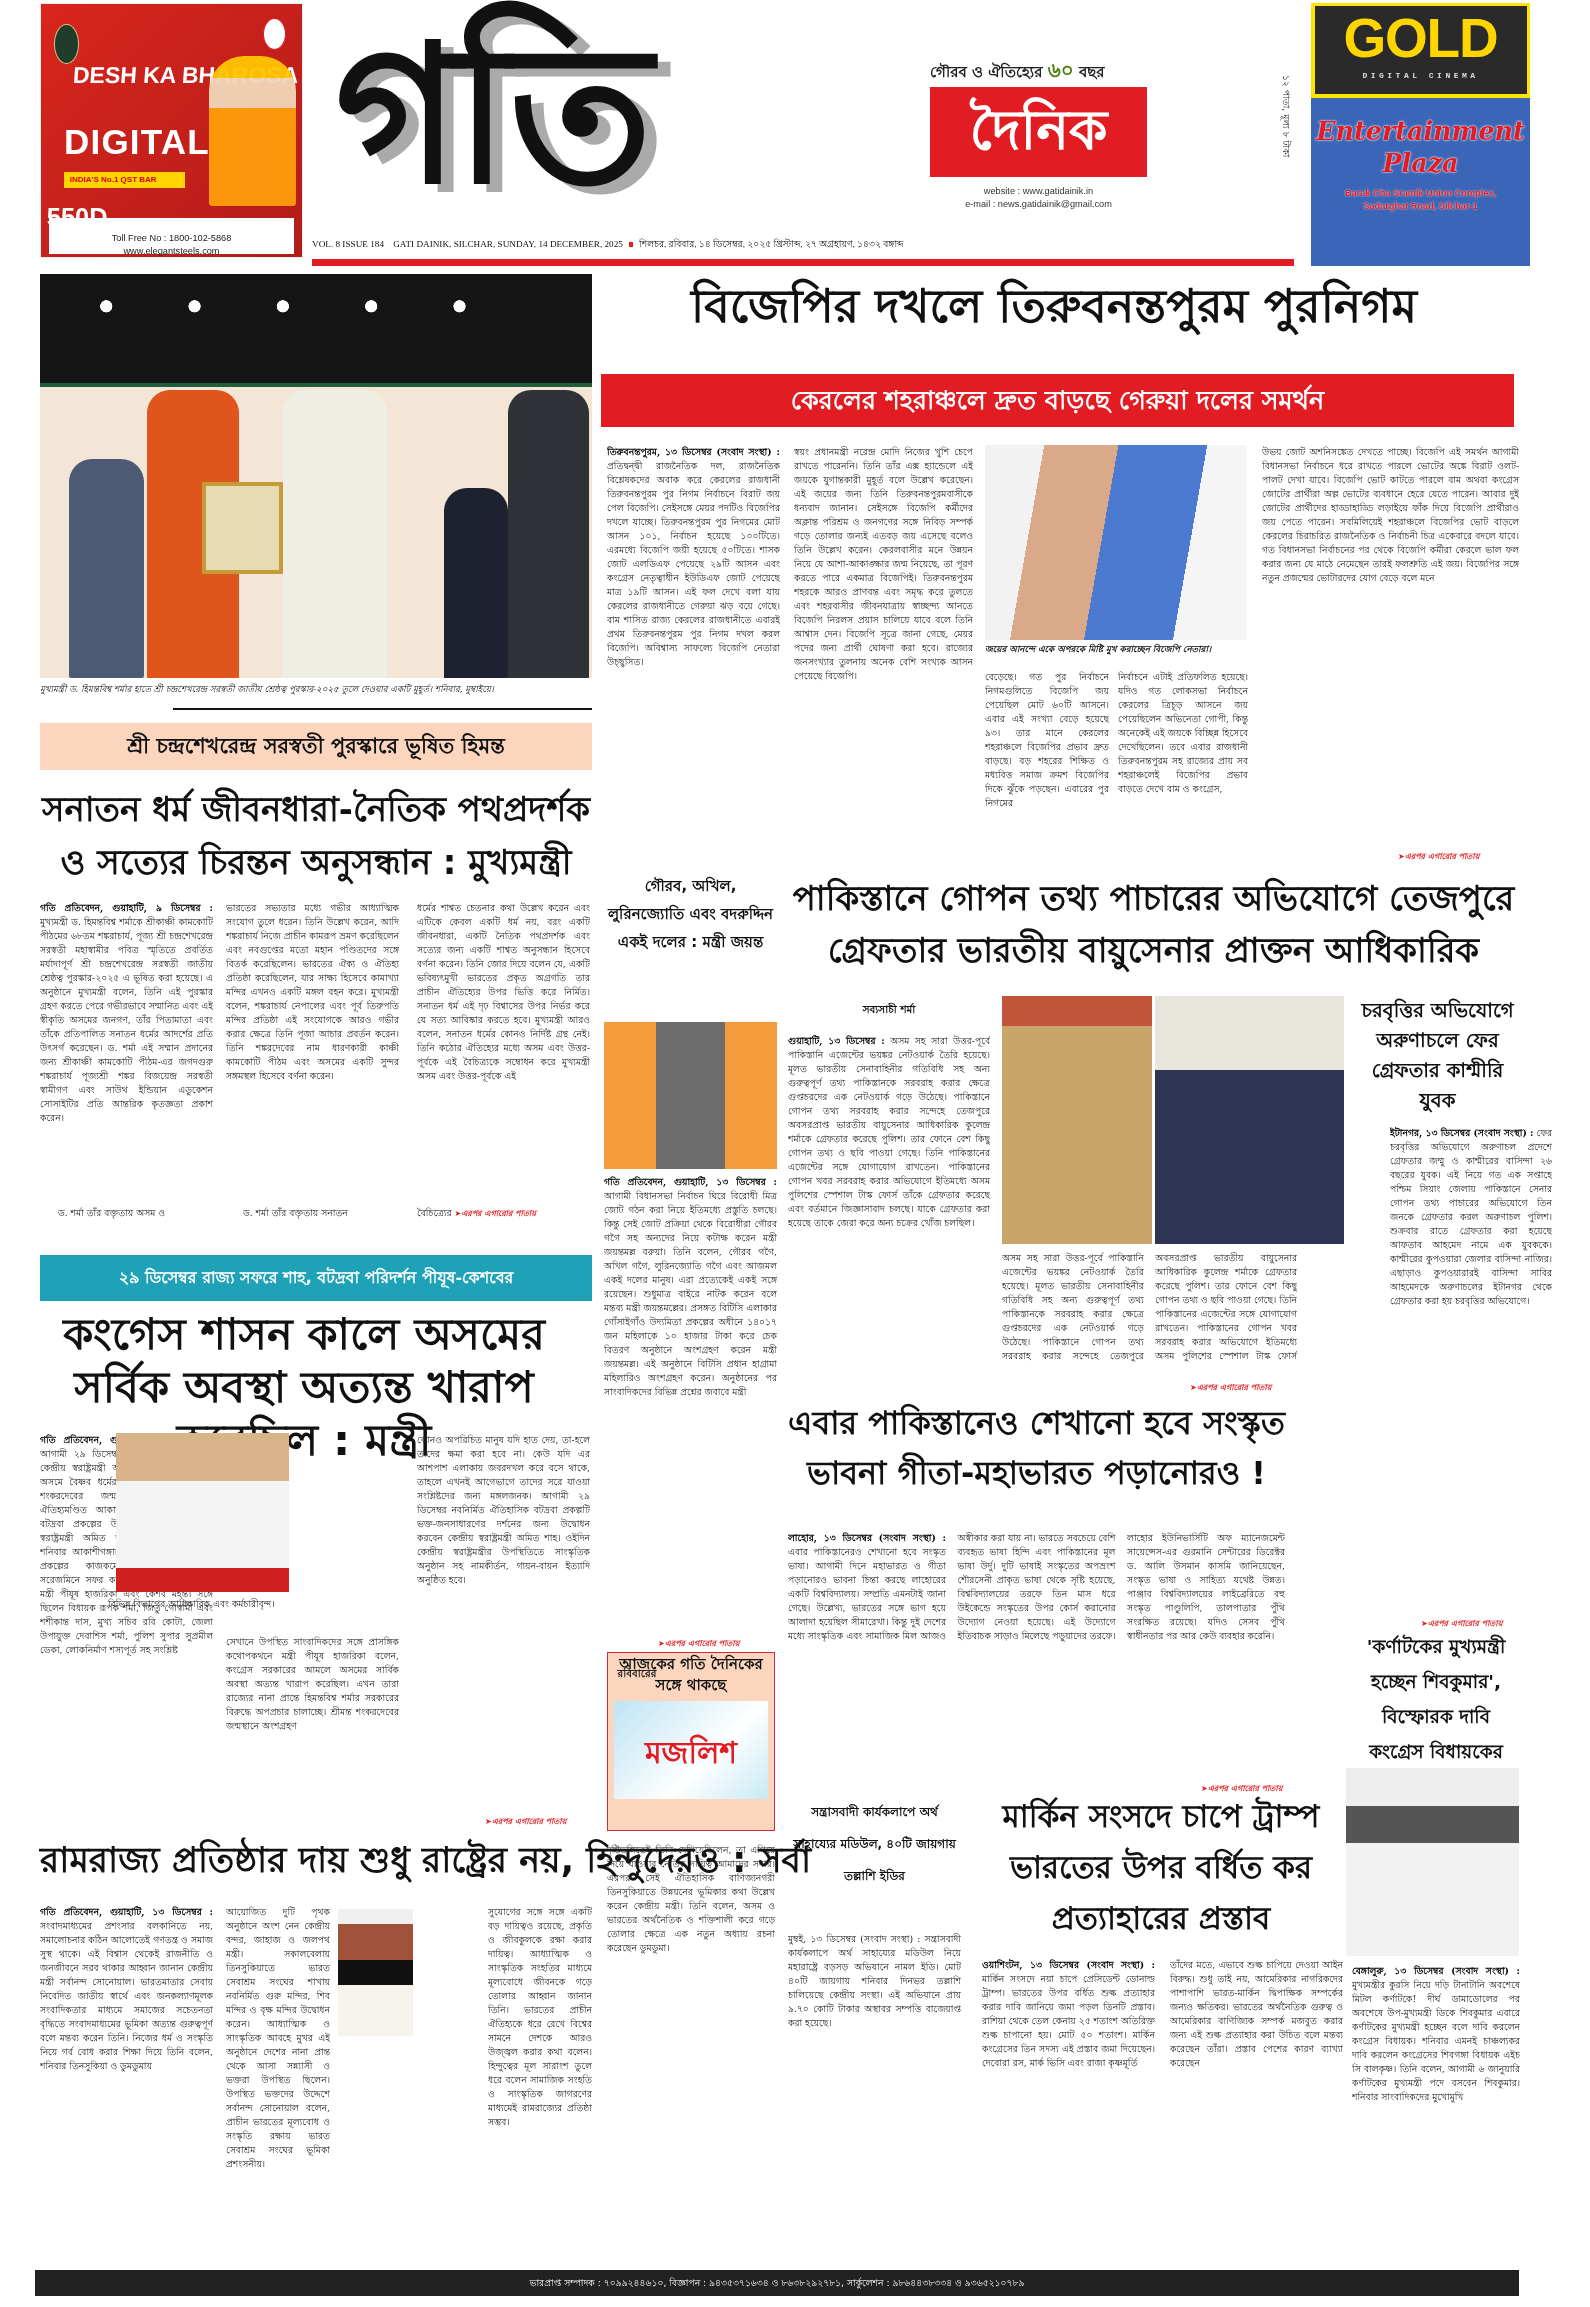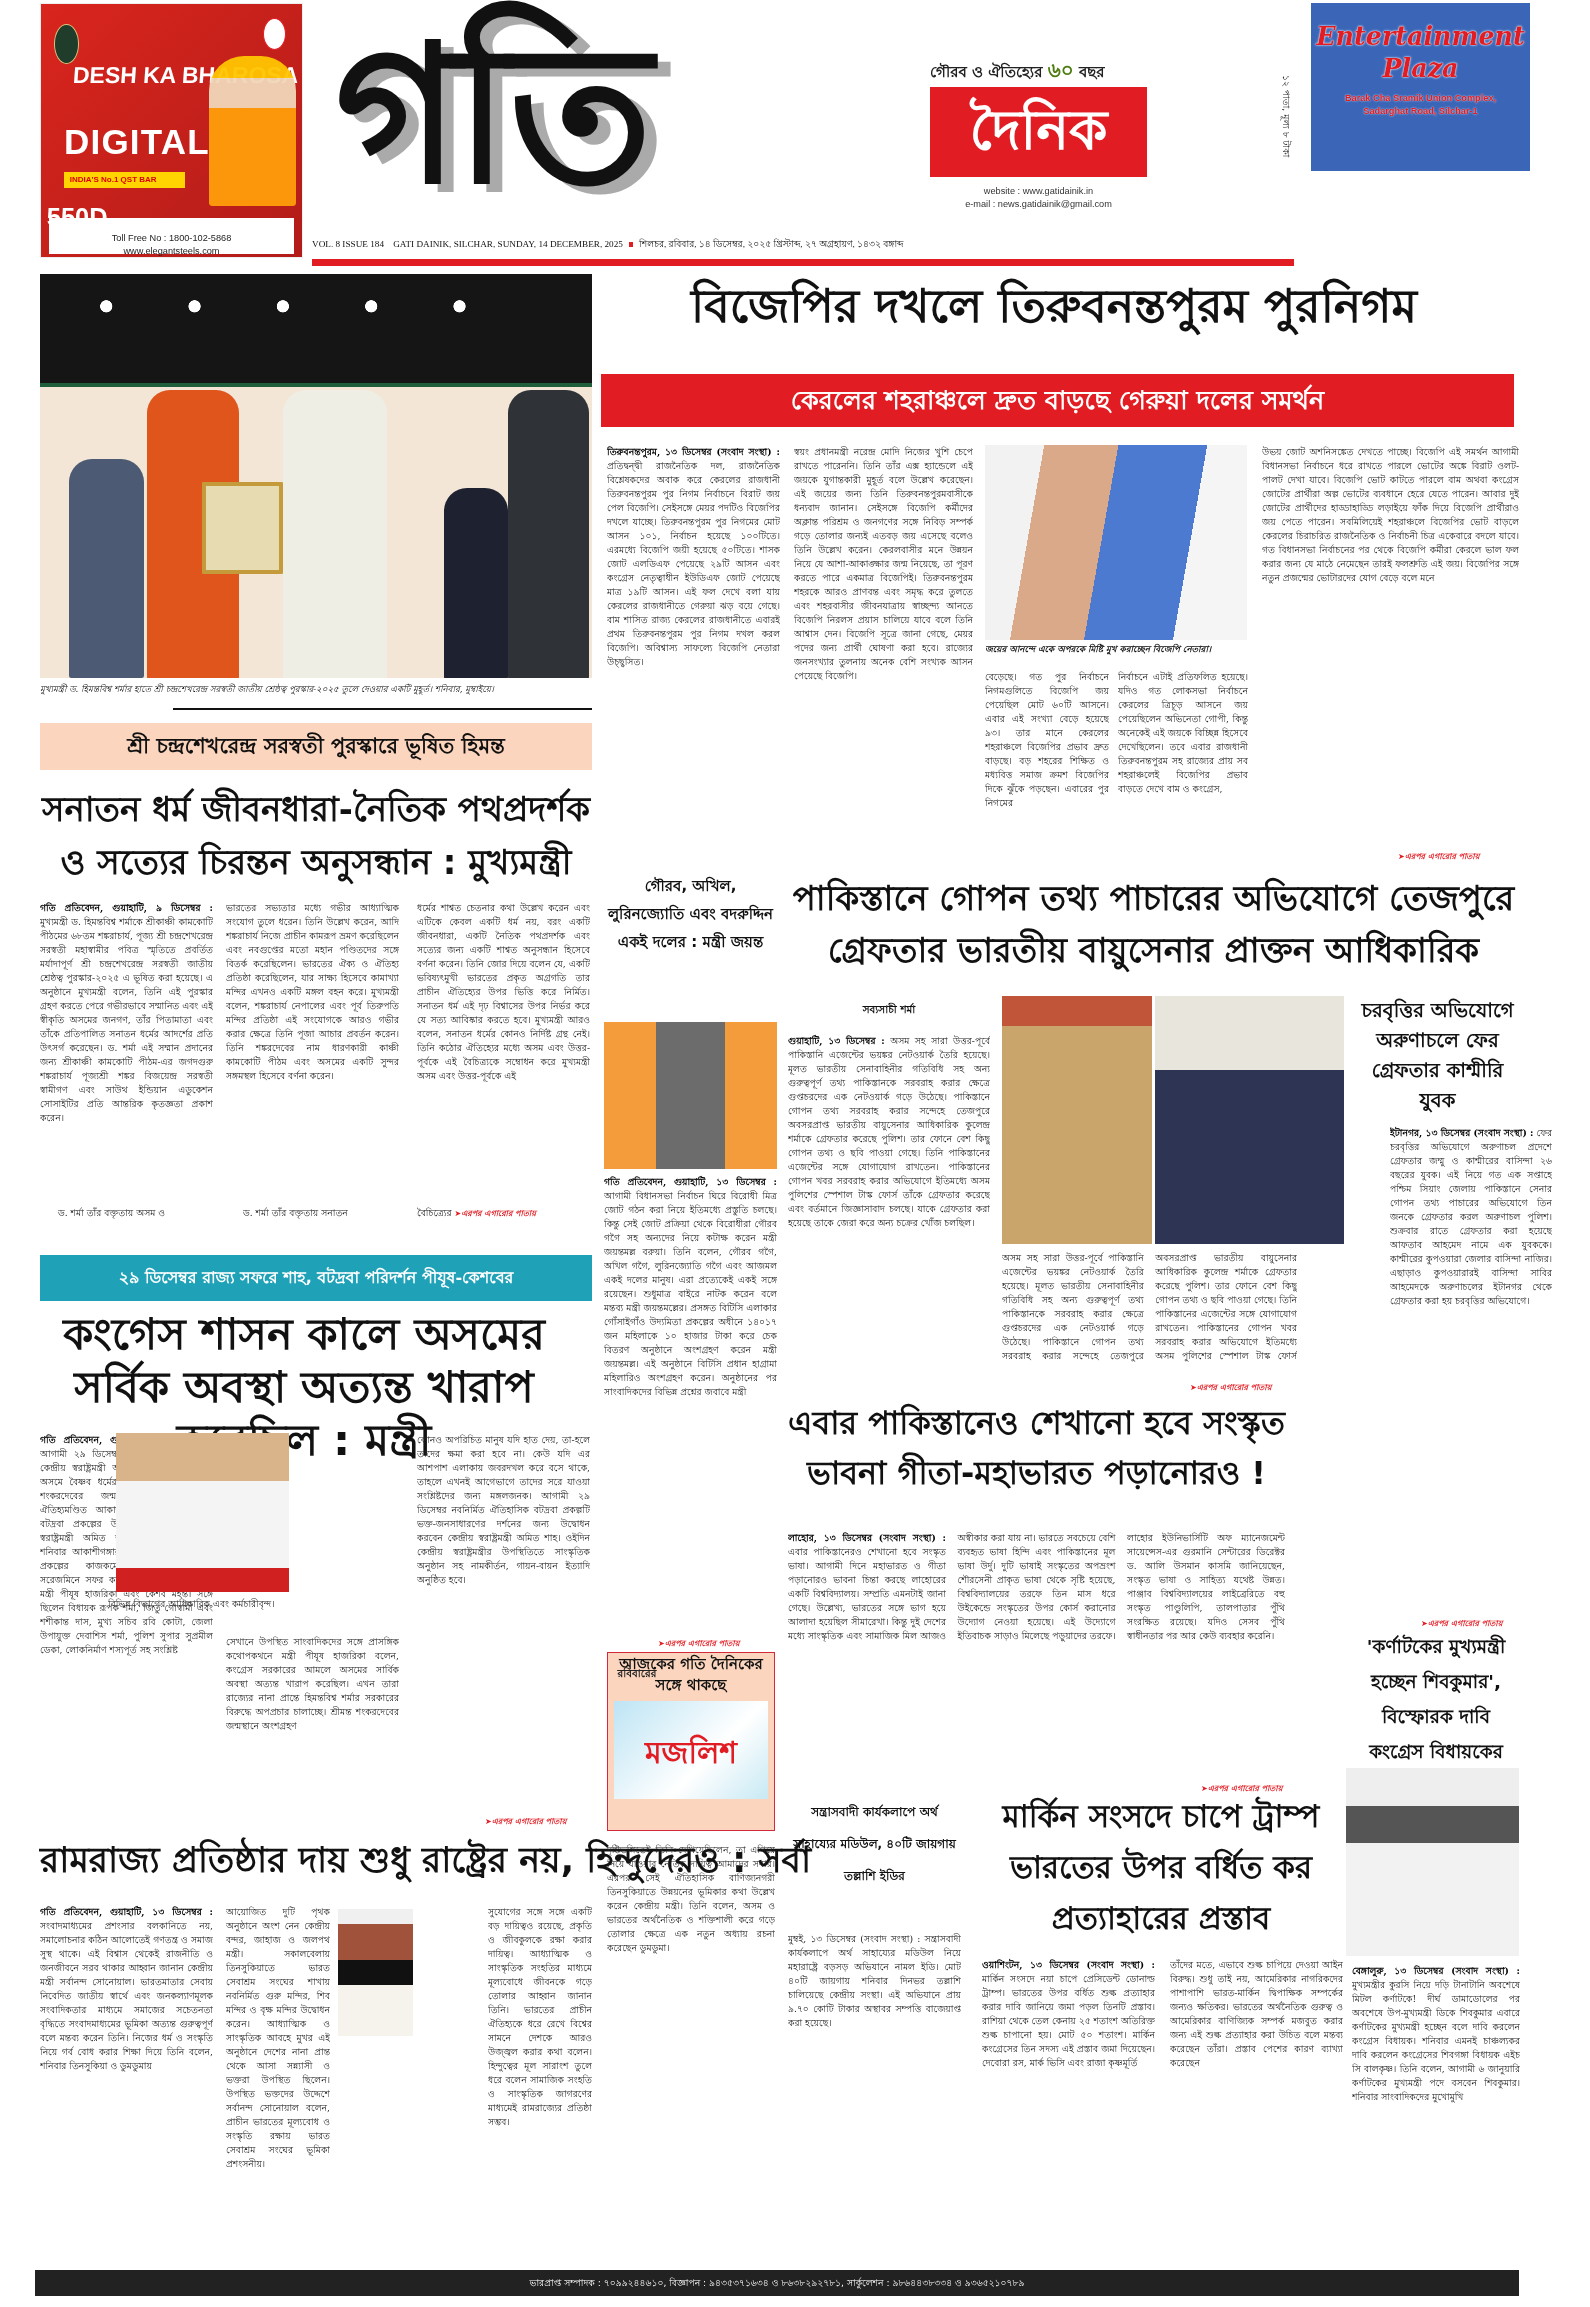--- a/index.html
+++ b/index.html
@@ -84,20 +84,26 @@
   <span>বছর</span>
 </div>
 <div class="abs dainik">দৈনিক</div>
 <div class="abs web">
   <div>website : www.gatidainik.in</div>
   <div>e-mail : news.gatidainik@gmail.com</div>
 </div>
 <div class="abs price">১২ পাতা, মূল্য ৮ টাকা</div>
 
 <div class="abs ad-right">
+  <div class="gold">
+    <div class="inner">
+      <div>GOLD</div>
+      <div class="dc">DIGITAL CINEMA</div>
+    </div>
+  </div>
   <div class="plaza">
     <div class="ent">Entertainment</div>
     <div class="ent">Plaza</div>
     <div class="addr">
       <div>Barak Cha Sramik Union Complex,</div>
       <div>Sadarghat Road, Silchar-1</div>
     </div>
   </div>
 </div>
 

